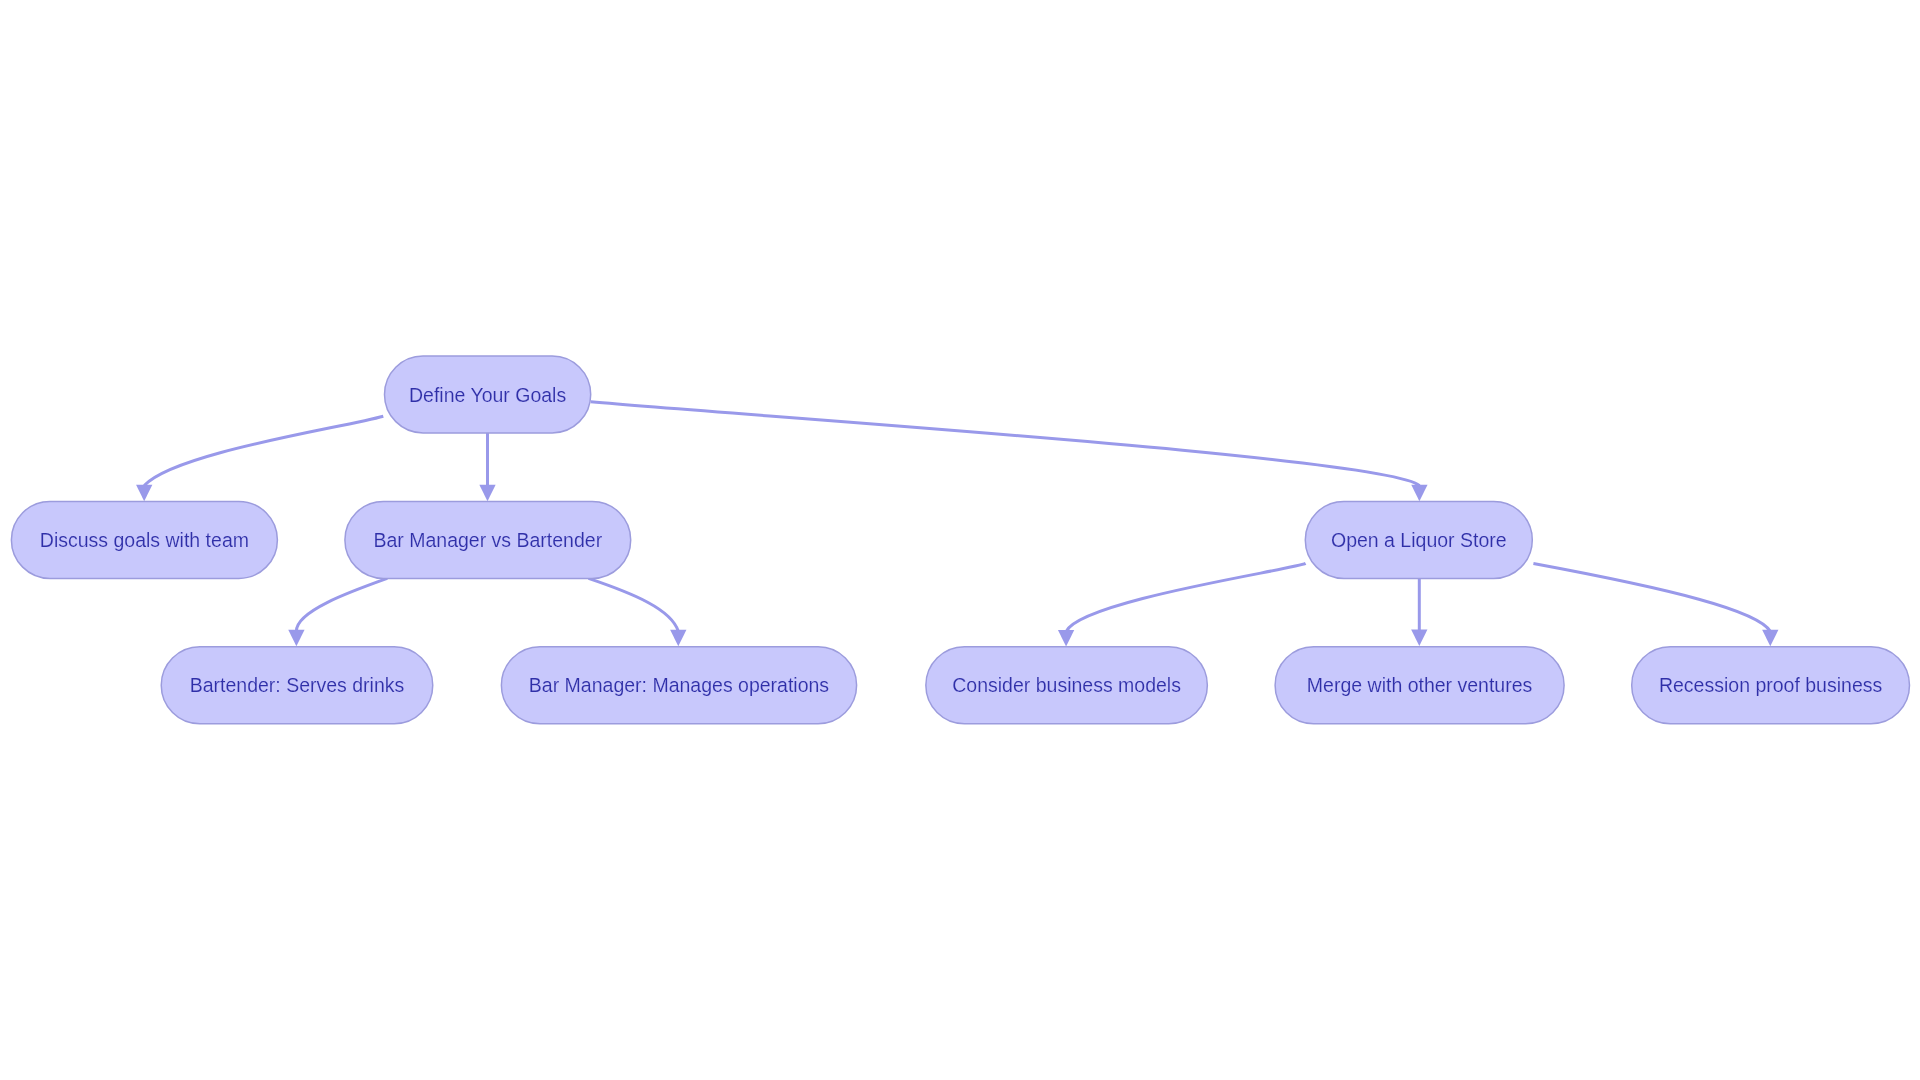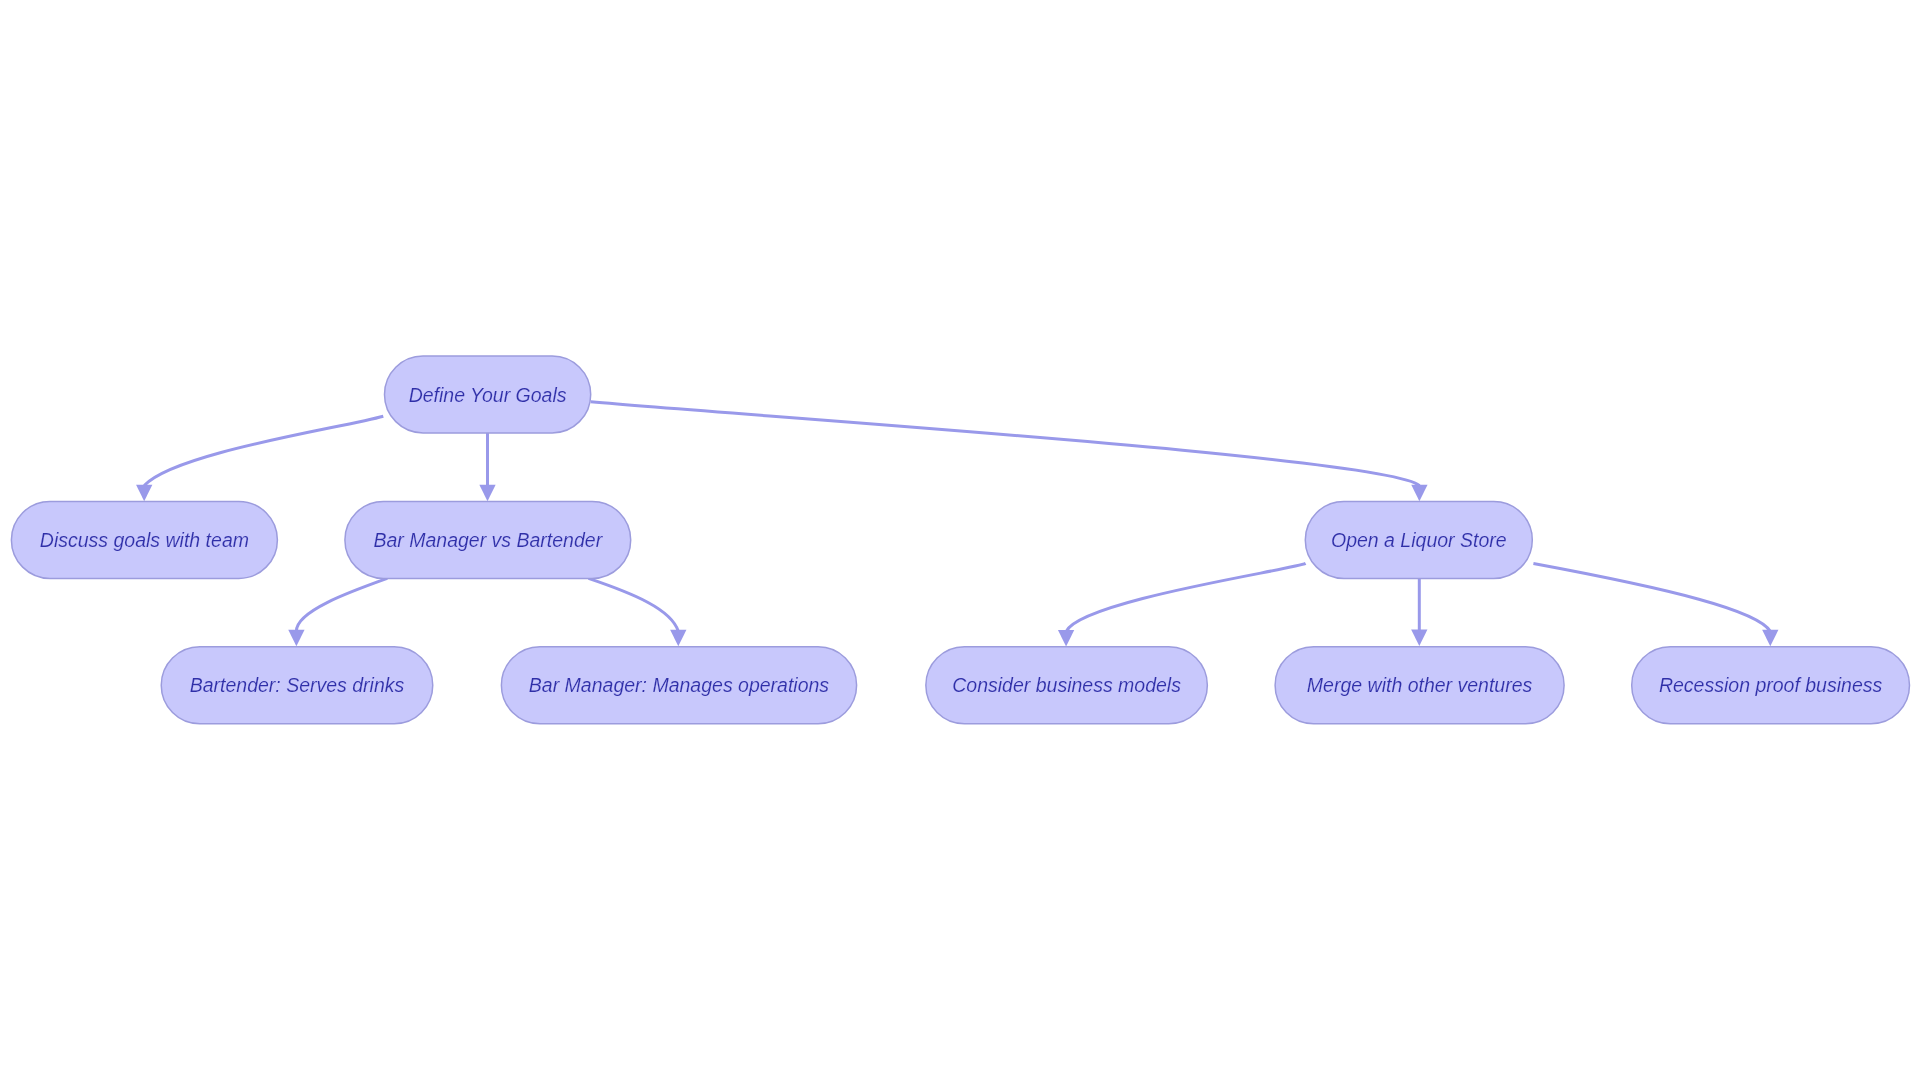--- a/index.html
+++ b/index.html
@@ -1,18 +1,18 @@
 <!DOCTYPE html>
 <html><head>
 <meta charset="utf-8">
 <title>Flowchart</title>
 <style>
   html,body{margin:0;padding:0;background:#ffffff;}
   body{width:1920px;height:1080px;overflow:hidden;}
-  #stage{position:relative;width:1920px;height:1080px;background:#ffffff;overflow:hidden;font-style:italic;}
+  #stage{position:relative;width:1920px;height:1080px;background:#ffffff;overflow:hidden;}
   svg.diagram{position:absolute;left:0;top:0;width:1920px;height:1080px;display:block;}
   .edge-path{fill:none;stroke-width:3;stroke-linecap:butt;stroke-linejoin:round;}
   .arrow-head{stroke:none;}
   .node-shape{stroke-width:1.5;}
   .node-label{font-family:"Liberation Sans",sans-serif;font-size:19.5px;text-anchor:middle;
               white-space:pre;will-change:transform;
               stroke-width:0.16px;}
 </style>
 </head>
 <body>

